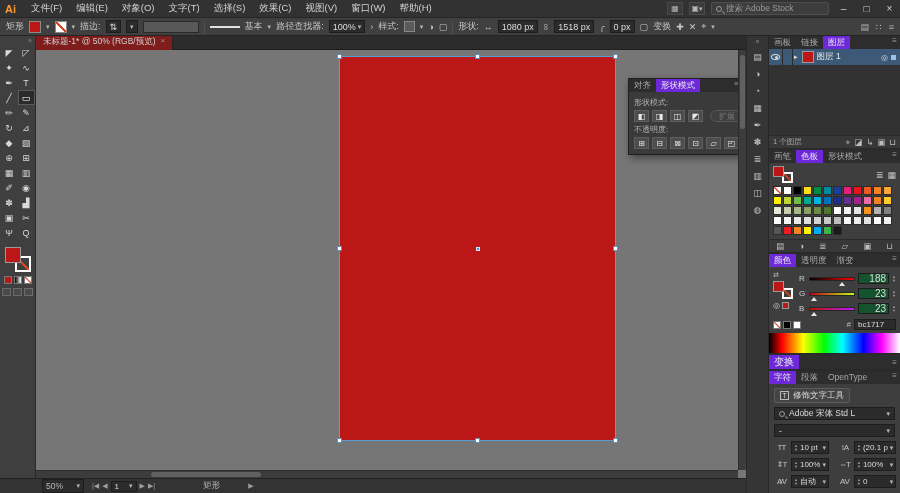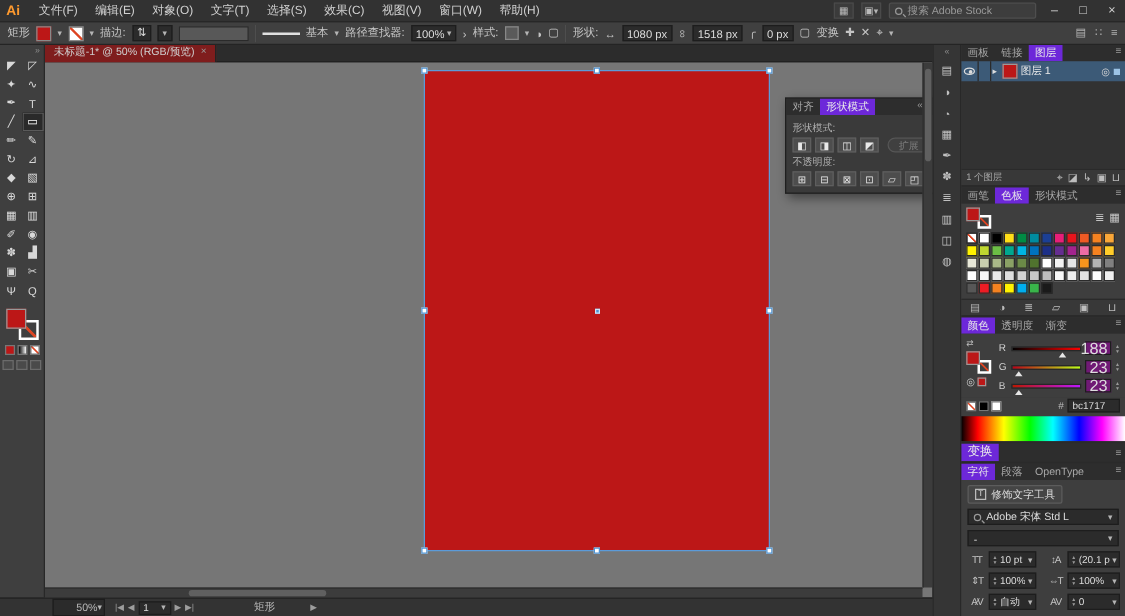--- a/index.html
+++ b/index.html
@@ -112,21 +112,21 @@
   .co-tgt{display:flex;align-items:center;gap:2px;font-size:8px;color:#ccc}
   .co-tgt .sq{width:7px;height:7px;background:#bc1717;border:1px solid #999}
   .sliders{flex:1;padding-left:2px}
   .sl-row{display:flex;align-items:center;height:15px;gap:3px}
   .sl-ch{width:7px;font-size:8px;color:#cfcfcf}
   .track{position:relative;flex:1;height:4px;border:1px solid #272727}
   .t-R{background:linear-gradient(to right,#000,#f00)}
   .t-G{background:linear-gradient(to right,#bc0017,#bcff17)}
   .t-B{background:linear-gradient(to right,#bc1700,#bc17ff)}
   .thumb{position:absolute;top:4px;width:0;height:0;border-left:3px solid transparent;border-right:3px solid transparent;border-bottom:4px solid #e6e6e6}
-  .sl-val{width:21px;height:11px;background:#701a75;border:1px solid #1d1d1d;color:#ddd;font-size:13px;display:flex;align-items:center;justify-content:flex-end;padding:0 2px}
+  .sl-val{width:31px;height:11px;background:#14532d;border:1px solid #1d1d1d;color:#ddd;font-size:10px;display:flex;align-items:center;justify-content:flex-end;padding:0 2px}
   .stp{display:flex;flex-direction:column;font-size:4px;line-height:4px;color:#9a9a9a}
   .hexrow{display:flex;align-items:center;padding:1px 4px 3px;background:#3e3e3e}
   .hexminis{display:flex;gap:2px}
   .hm{width:8px;height:8px;border:1px solid #777}
   .hm.none{background:linear-gradient(45deg,#fff 40%,#d42 46%,#d42 54%,#fff 60%)}
   .hm.black{background:#000}.hm.white{background:#fff}
   .hexfield{margin-left:auto;display:flex;align-items:center;gap:3px;font-size:8px;color:#bbb}
   .hexbox{width:42px;height:11px;background:#2b2b2b;border:1px solid #1d1d1d;color:#ddd;font-size:8px;display:flex;align-items:center;padding:0 3px}
   .spectrum{height:20px;margin:0 0 0 0;background:linear-gradient(to right,#000 0%,#f00 10%,#ff0 26%,#0f0 42%,#0ff 56%,#00f 72%,#f0f 86%,#fff 100%)}
   
@@ -139,21 +139,21 @@
   .input{height:13px;background:#2b2b2b;border:1px solid #1d1d1d;display:flex;align-items:center;gap:4px;padding:0 4px;color:#ddd;font-size:8.5px}
   .input .dd{margin-left:auto}
   .chgrid{display:grid;grid-template-columns:1fr 1fr;gap:4px 8px}
   .chf{display:flex;align-items:center;gap:2px}
   .chf-ico{width:15px;font-size:8px;color:#c4c4c4;text-align:center;letter-spacing:-1px}
   .chf-box{flex:1;height:13px;background:#2b2b2b;border:1px solid #1d1d1d;display:flex;align-items:center;gap:2px;padding:0 2px;color:#ddd;font-size:8px}
   .chf-box .val{flex:1;overflow:hidden;white-space:nowrap}
 
   
   .statusbar{position:absolute;left:0;top:478px;width:746px;height:15px;background:#333;border-top:1px solid #222;display:flex;align-items:center;font-size:8.5px;color:#b8b8b8}
-  .zoombox{margin-left:42px;width:42px;height:14px;background:#2b2b2b;border:1px solid #1d1d1d;display:flex;align-items:center;justify-content:space-between;padding:0 18px}
+  .zoombox{margin-left:42px;width:42px;height:14px;background:#2b2b2b;border:1px solid #1d1d1d;display:flex;align-items:center;justify-content:space-between;padding:0 3px}
   .nav{display:flex;align-items:center;gap:3px;margin-left:8px;font-size:7px;color:#9d9d9d}
   .navbox{width:26px;height:11px;background:#2b2b2b;border:1px solid #1d1d1d;display:flex;align-items:center;justify-content:space-between;padding:0 3px;font-size:8px;color:#ddd}
   .stat{margin-left:48px}
   .sflyout{margin-left:28px;font-size:7px;color:#9d9d9d}
 </style>
 </head>
 <body>
 
 <div class="app">
 

